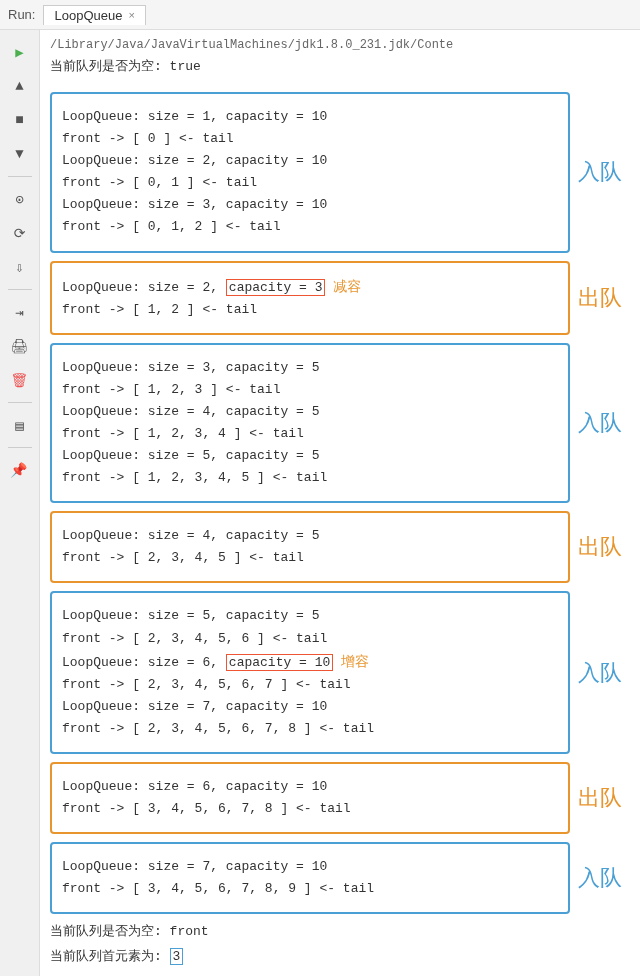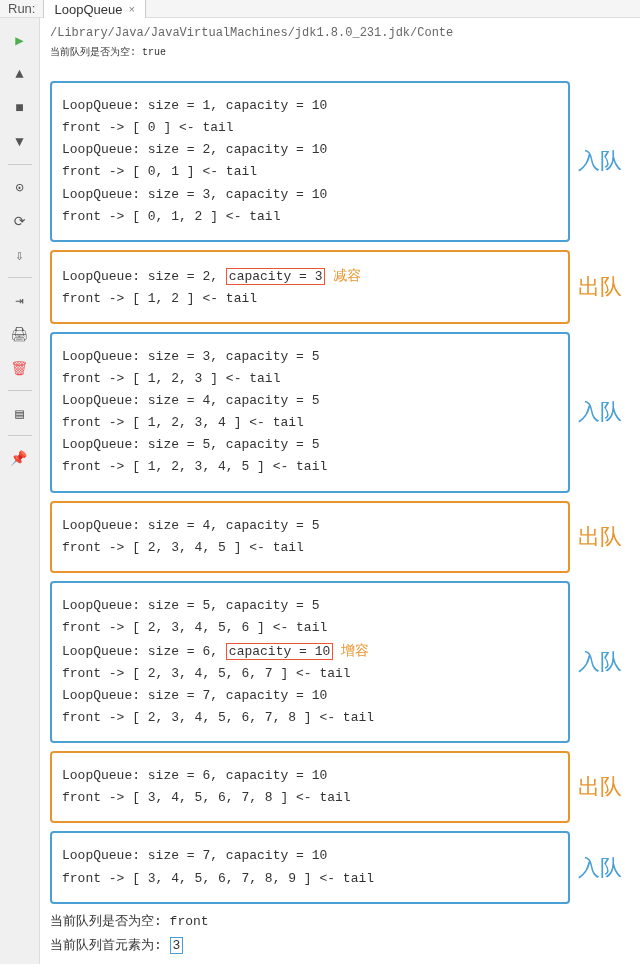--- a/index.html
+++ b/index.html
@@ -11,21 +11,21 @@
       overflow-x: hidden;
     }
 
     
     .top-bar {
       display: flex;
       align-items: center;
       background: #f5f5f5;
       border-bottom: 1px solid #ddd;
       padding: 4px 8px;
-      height: 18px;
+      height: 30px;
     }
     .run-label {
       font-size: 13px;
       color: #555;
       margin-right: 8px;
       font-family: Arial, sans-serif;
     }
     .tab {
       display: flex;
       align-items: center;
@@ -90,22 +90,22 @@
     }
 
     .path-line {
       color: #666;
       font-size: 12px;
       margin-bottom: 2px;
       font-family: 'Courier New', monospace;
     }
     .status-line {
       color: #333;
-      font-size: 10px;
-      margin-bottom: 20px;
+      font-size: 13px;
+      margin-bottom: 14px;
     }
 
     
     .box {
       border: 2px solid;
       border-radius: 4px;
       padding: 12px 10px;
       margin-bottom: 6px;
       position: relative;
       font-size: 13px;

